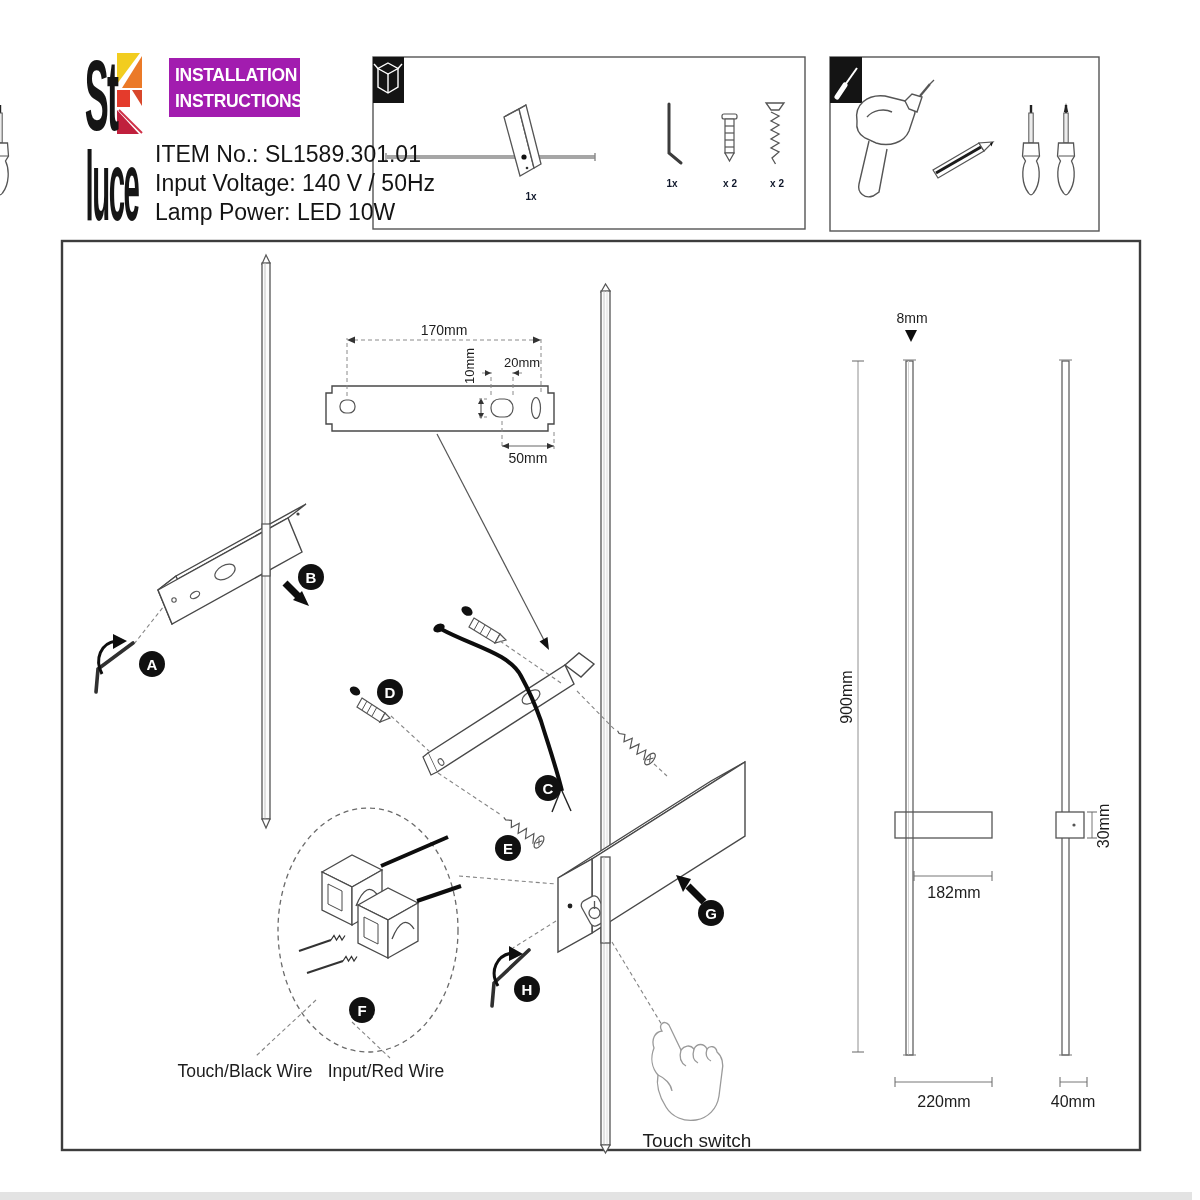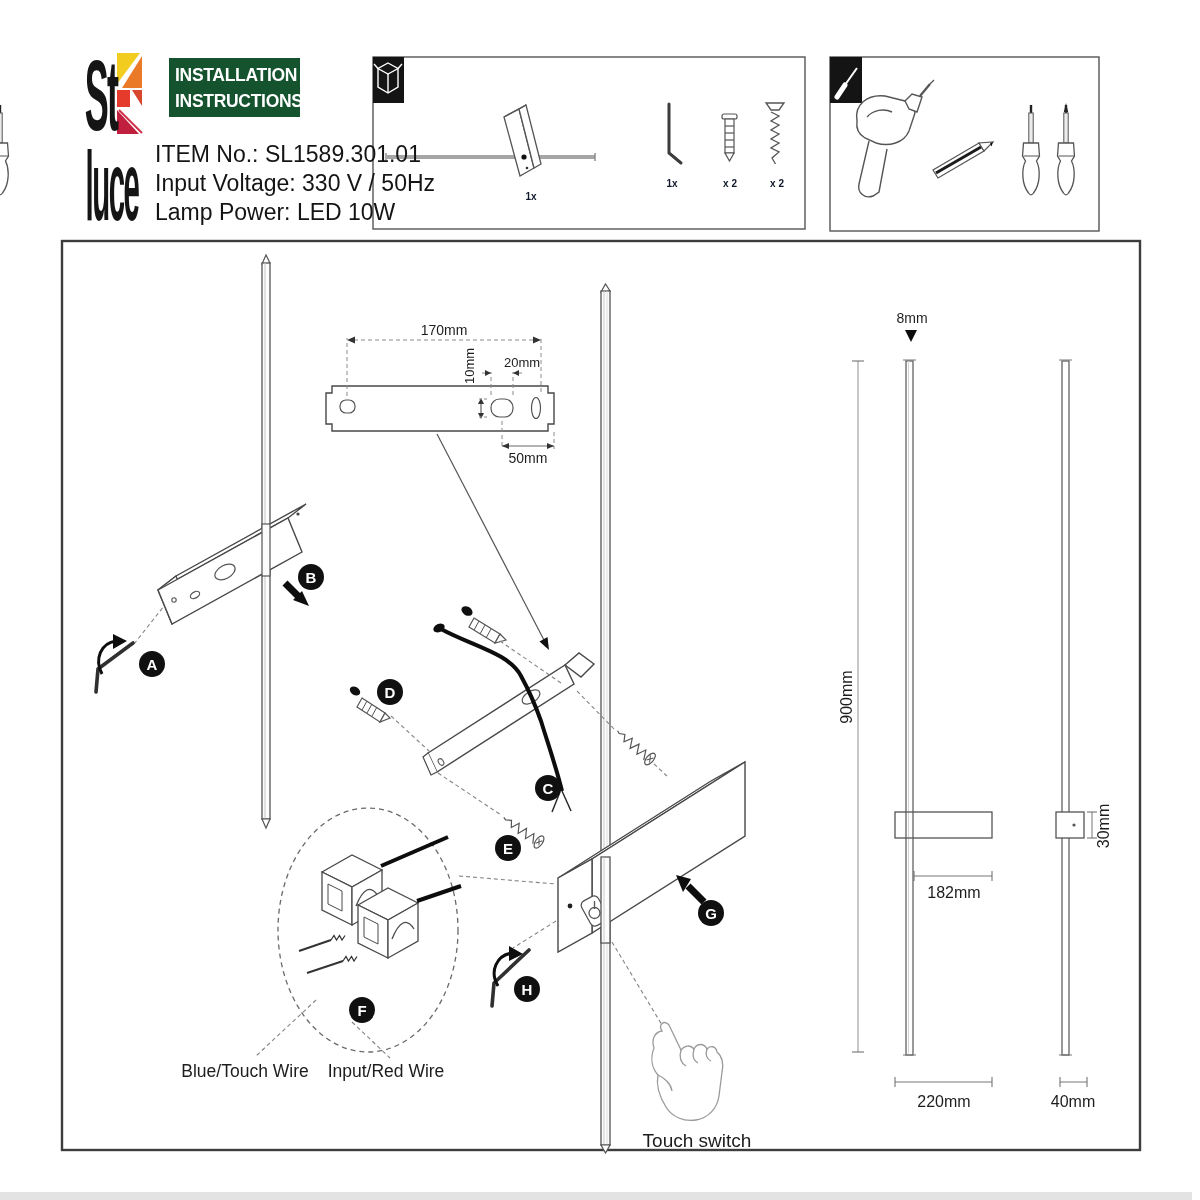--- a/index.html
+++ b/index.html
@@ -11,21 +11,21 @@
   .fs13{font-size:13px;} .fs14{font-size:14px;} .fs15{font-size:19px;}
   .fs16{font-size:16px;} .fs17{font-size:17.5px;}
   .qty{font-size:10px;font-weight:bold;color:#0f172a;}
   .step{position:absolute;width:26px;height:26px;border-radius:50%;background:#101010;color:#fff;
         font-size:15px;font-weight:bold;display:flex;align-items:center;justify-content:center;
         transform:translate(-50%,-50%);}
   .logo-st{position:absolute;left:101px;top:95px;font-size:100px;font-weight:bold;line-height:0.8;
         letter-spacing:-5px;transform:translate(-50%,-50%) scaleX(0.36);color:#151515;}
   .logo-luce{position:absolute;left:112px;top:186px;font-size:98px;font-weight:bold;line-height:0.8;
         letter-spacing:-5px;transform:translate(-50%,-50%) scaleX(0.30);color:#151515;}
-  .hdr{position:absolute;left:169px;top:58px;width:131px;height:59px;background:#14532d;
+  .hdr{position:absolute;left:169px;top:58px;width:131px;height:59px;background:#a21caf;
         color:#fff;font-weight:bold;font-size:17.5px;line-height:26px;padding:4px 0 0 6px;
         box-sizing:border-box;letter-spacing:-0.3px;}
   .item-line{position:absolute;left:155px;font-size:23px;color:#141414;}
 </style>
 </head>
 <body>
 
 <div class="page">
 
 <svg width="1200" height="1200" viewBox="0 0 1200 1200">
@@ -316,21 +316,21 @@
 
 <div class="logo-st">St</div>
 <div class="logo-luce">luce</div>
 
 <div class="hdr">
   <div>INSTALLATION</div>
   <div>INSTRUCTIONS</div>
 </div>
 
 <div class="item-line" style="top:141px;">ITEM No.: SL1589.301.01</div>
-<div class="item-line" style="top:170px;">Input Voltage: 330 V / 50Hz</div>
+<div class="item-line" style="top:170px;">Input Voltage: 140 V / 50Hz</div>
 <div class="item-line" style="top:199px;">Lamp Power: LED 10W</div>
 
 <div class="t qty" style="left:531px;top:196px;">1x</div>
 <div class="t qty" style="left:672px;top:183px;">1x</div>
 <div class="t qty" style="left:730px;top:183px;">x 2</div>
 <div class="t qty" style="left:777px;top:183px;">x 2</div>
 
 <div class="t fs14" style="left:444px;top:330px;">170mm</div>
 <div class="t fs13" style="left:502px;top:362px;margin-left:20px;">20mm</div>
 <div class="rot fs13" style="left:469px;top:366px;">10mm</div>
@@ -344,17 +344,17 @@
 
 <div class="step" style="left:152px;top:664px;">A</div>
 <div class="step" style="left:311px;top:577px;">B</div>
 <div class="step" style="left:548px;top:788px;">C</div>
 <div class="step" style="left:390px;top:692px;">D</div>
 <div class="step" style="left:508px;top:848px;">E</div>
 <div class="step" style="left:362px;top:1010px;">F</div>
 <div class="step" style="left:711px;top:913px;">G</div>
 <div class="step" style="left:527px;top:989px;">H</div>
 
-<div class="t fs17" style="left:245px;top:1071px;">Blue/Touch Wire</div>
+<div class="t fs17" style="left:245px;top:1071px;">Touch/Black Wire</div>
 <div class="t fs17" style="left:386px;top:1071px;">Input/Red Wire</div>
 <div class="t fs15" style="left:697px;top:1141px;">Touch switch</div>
 
 </div>
 
 </body></html>

